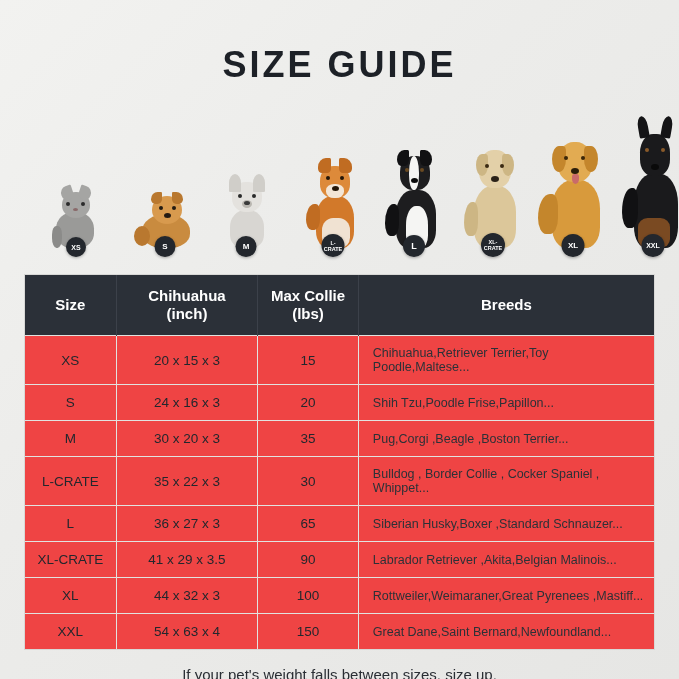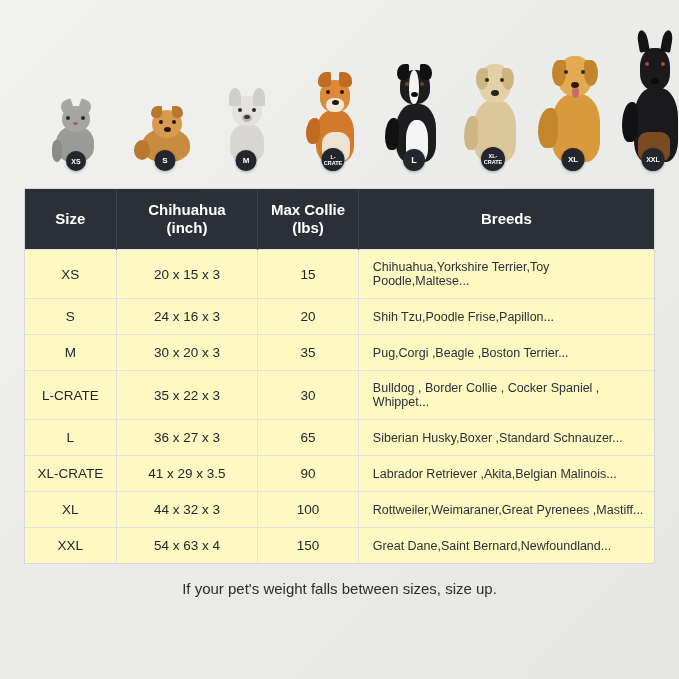--- a/index.html
+++ b/index.html
@@ -58,21 +58,21 @@
     justify-content: center;
     font-weight: bold;
     box-shadow: 0 1px 3px rgba(0,0,0,0.3);
     z-index: 5;
   }
 
   
   .table-wrap {
     margin: 26px 24px 0 24px;
     border: 1px solid #d8d8d6;
-    background: #fef9c3;
+    background: #ef4444;
   }
   table {
     width: 100%;
     border-collapse: collapse;
     font-size: 13px;
   }
   thead th {
     background: #2b3038;
     color: #ffffff;
     font-size: 15px;
@@ -111,20 +111,21 @@
 
   
   .shape { position: relative; }
   .shape div { position: absolute; }
 </style>
 </head>
 <body>
 
 <div class="page">
 
+  <h1 class="title">SIZE GUIDE</h1>
 
   <div class="lineup">
 
     <div class="pet" style="left:18px;">
       <div class="body shape" style="width:56px;height:62px;">
         <div style="left:8px;top:26px;width:38px;height:36px;background:#9a9a98;border-radius:46% 46% 40% 40%;"></div>
         <div style="left:4px;top:40px;width:10px;height:22px;background:#8b8b89;border-radius:40% 40% 45% 45%;"></div>
         <div style="left:14px;top:6px;width:28px;height:26px;background:#a5a5a3;border-radius:48%;"></div>
         <div style="left:13px;top:0px;width:12px;height:14px;background:#a5a5a3;border-radius:60% 10% 50% 50%;transform:rotate(-18deg);"></div>
         <div style="left:31px;top:0px;width:12px;height:14px;background:#a5a5a3;border-radius:10% 60% 50% 50%;transform:rotate(18deg);"></div>
@@ -265,21 +266,21 @@
           <th>
             <span>Breeds</span>
           </th>
         </tr>
       </thead>
       <tbody>
         <tr>
           <td>XS</td>
           <td>20 x 15 x 3</td>
           <td>15</td>
-          <td class="breeds">Chihuahua,Yorkshire Terrier,Toy Poodle,Maltese...</td>
+          <td class="breeds">Chihuahua,Retriever Terrier,Toy Poodle,Maltese...</td>
         </tr>
         <tr>
           <td>S</td>
           <td>24 x 16 x 3</td>
           <td>20</td>
           <td class="breeds">Shih Tzu,Poodle Frise,Papillon...</td>
         </tr>
         <tr>
           <td>M</td>
           <td>30 x 20 x 3</td>

